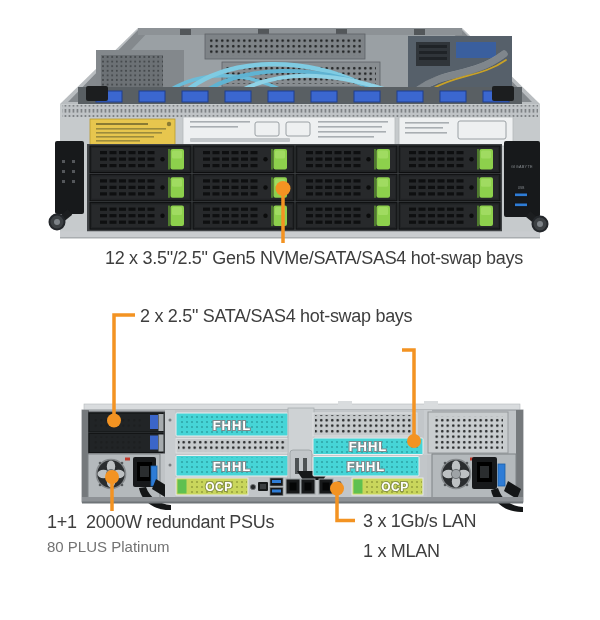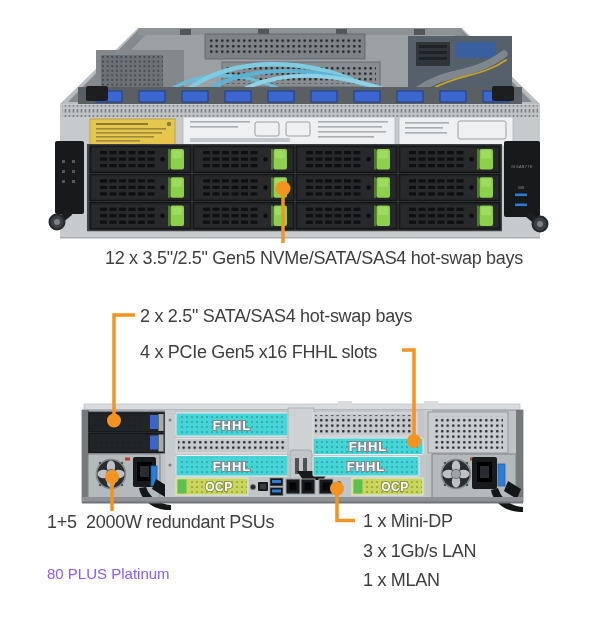--- a/index.html
+++ b/index.html
@@ -1,21 +1,21 @@
 <!DOCTYPE html>
 <html><head>
 <meta charset="utf-8">
 <style>
   html,body{margin:0;padding:0;background:#fff;}
   .canvas{position:relative;width:600px;height:620px;background:#ffffff;overflow:hidden;
           font-family:"Liberation Sans","DejaVu Sans",sans-serif;}
   svg{position:absolute;left:0;top:0;}
   .ann{position:absolute;color:#3e3e3e;font-size:18px;letter-spacing:-0.3px;line-height:22px;white-space:nowrap;}
   .ann.center{text-align:center;}
-  .ann.sub{color:#8b5cf6;font-size:15px;letter-spacing:0;margin-top:27px;}
+  .ann.sub{color:#737373;font-size:15px;letter-spacing:0;}
   .ann.pre{white-space:pre;}
   .io-list div{line-height:29.5px;}
   .fhhl-txt{font-family:"Liberation Sans",sans-serif;font-weight:bold;font-size:13px;fill:#ffffff;
             stroke:#7e8b8e;stroke-width:2.2px;paint-order:stroke;letter-spacing:1px;}
   .ocp-txt{font-family:"Liberation Sans",sans-serif;font-weight:bold;font-size:12px;fill:#ffffff;
            stroke:#8a9448;stroke-width:2px;paint-order:stroke;letter-spacing:0.5px;}
   .ear-txt{font-family:"Liberation Sans",sans-serif;fill:#878c90;}
 </style>
 </head>
 <body>
@@ -375,25 +375,23 @@
     <circle cx="112" cy="477" r="7"></circle>
     <circle cx="337" cy="488.5" r="7"></circle>
   </g>
 </svg>
 
 <div class="ann center" style="left:105px;top:247px;width:410px;">12 x 3.5"/2.5" Gen5 NVMe/SATA/SAS4 hot-swap bays</div>
 
 <div class="ann" style="left:140px;top:305px;">2 x 2.5" SATA/SAS4 hot-swap bays</div>
 
 <div class="ann" style="left:140px;top:340px;line-height:24px;">
-  <div>4 x PCIe Gen5 x16 FHHL slots</div>
 </div>
 
-<div class="ann pre" style="left:47px;top:511px;">1+5  2000W redundant PSUs</div>
+<div class="ann pre" style="left:47px;top:511px;">1+1  2000W redundant PSUs</div>
 <div class="ann sub" style="left:47px;top:536px;">80 PLUS Platinum</div>
 
 <div class="ann io-list" style="left:363px;top:507px;">
-  <div>1 x Mini-DP</div>
   <div>3 x 1Gb/s LAN</div>
   <div>1 x MLAN</div>
 </div>
 
 </div>
 
 </body></html>

